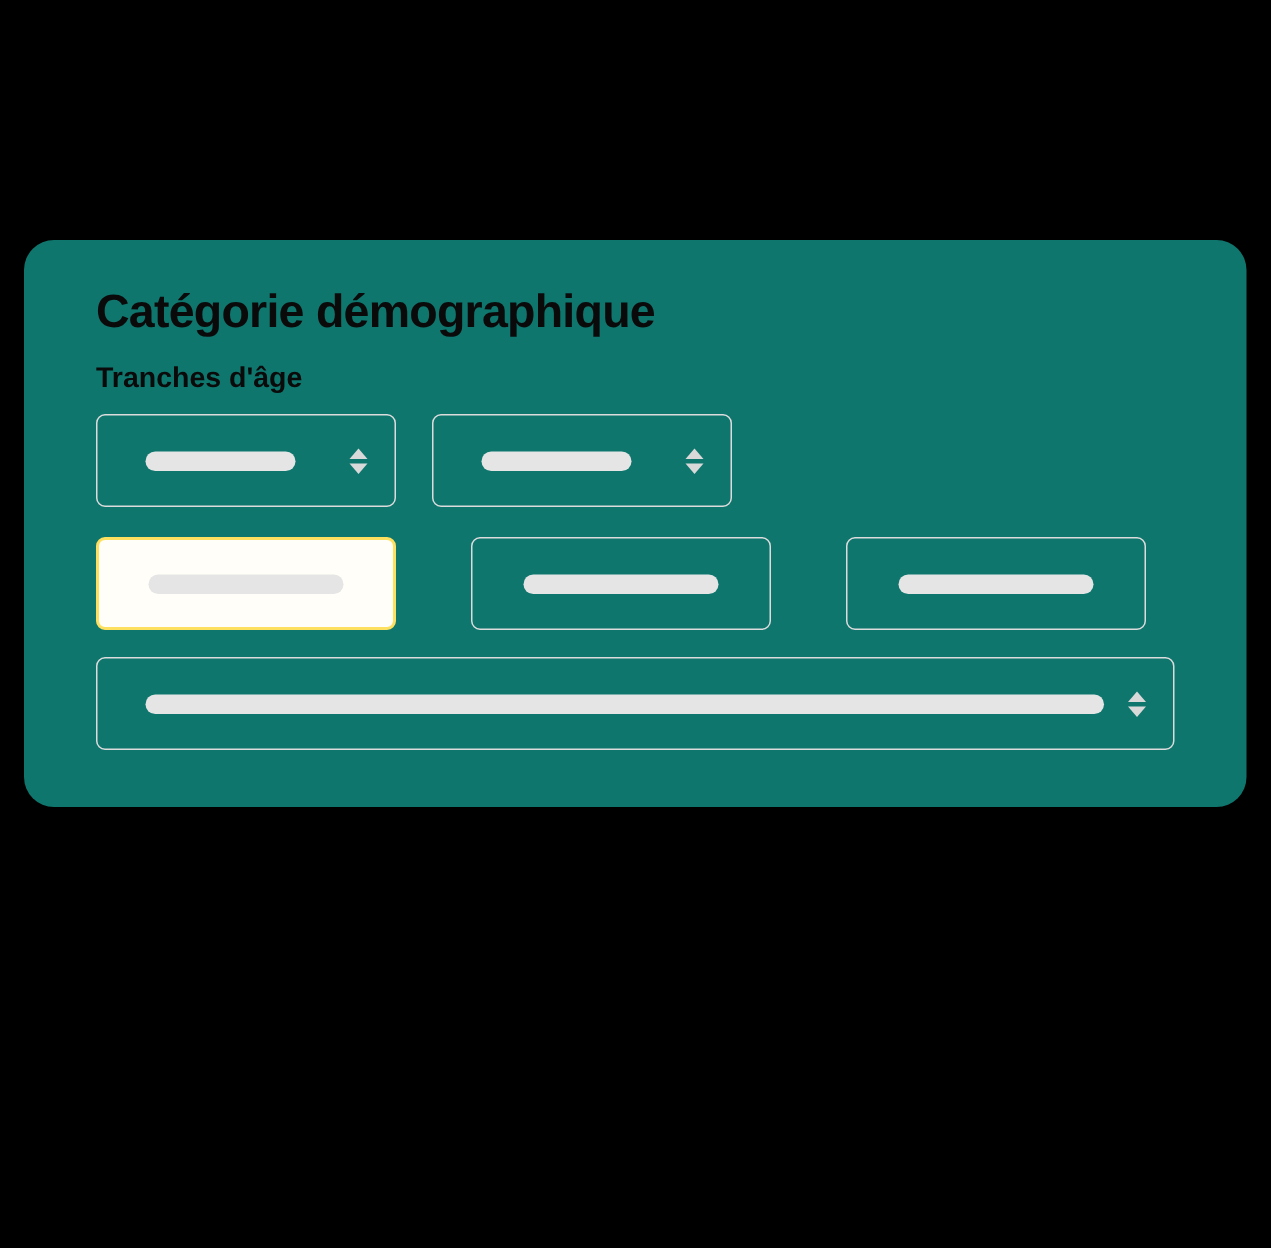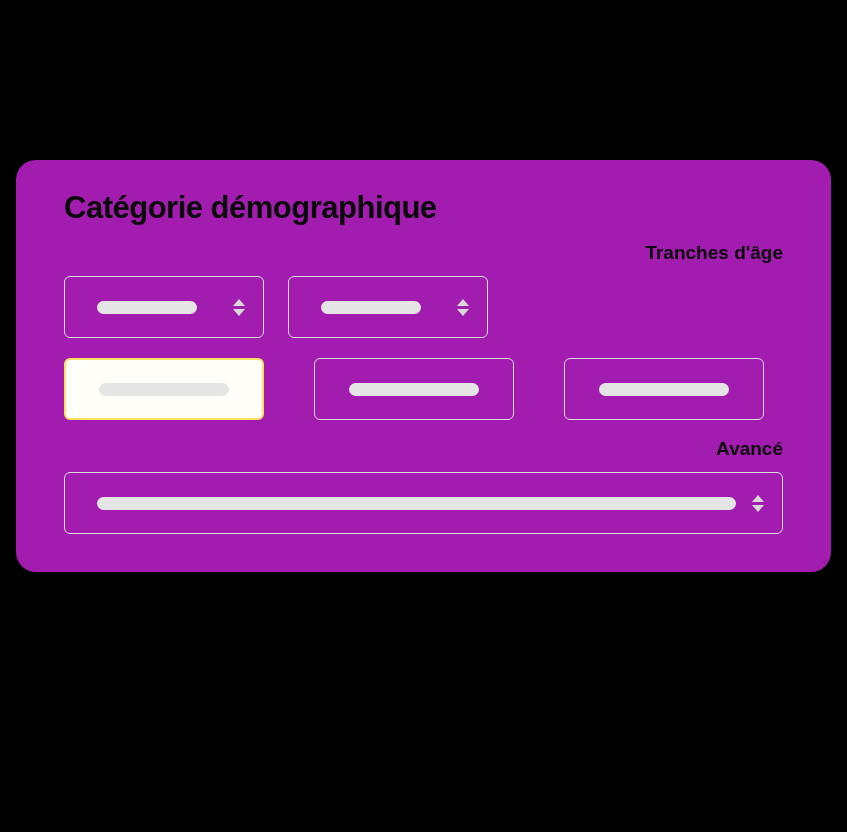--- a/index.html
+++ b/index.html
@@ -12,38 +12,37 @@
       width: 847px;
       height: 832px;
       font-family: -apple-system, BlinkMacSystemFont, "Segoe UI", Helvetica, Arial, sans-serif;
       position: relative;
     }
     .card {
       position: absolute;
       left: 16px;
       top: 160px;
       width: 815px;
-      background: #a21caf;
+      background: #0f766e;
       border-radius: 20px;
       padding: 30px 48px 38px 48px;
       box-shadow: 8px 8px 0 rgba(0,0,0,0.15);
     }
     .card-title {
       font-size: 31px;
       font-weight: 700;
       color: #0a0a0a;
       margin-bottom: 16px;
       letter-spacing: -0.5px;
     }
     .section-label {
       font-size: 19px;
       font-weight: 700;
       color: #0a0a0a;
       margin-bottom: 12px;
-      text-align: right;
     }
     .row {
       display: flex;
       gap: 24px;
       margin-bottom: 20px;
     }
     .select-box {
       border: 1.5px solid #dcdcdc;
       border-radius: 6px;
       height: 62px;
@@ -144,21 +143,20 @@
       <div class="placeholder-pill pill-w130"></div>
     </div>
     <div class="select-box genre-box">
       <div class="placeholder-pill pill-w130"></div>
     </div>
     <div class="select-box genre-box">
       <div class="placeholder-pill pill-w130"></div>
     </div>
   </div>
 
-  <div class="section-label">Avancé</div>
   <div class="select-box wide">
     <div class="placeholder-pill pill-wfull"></div>
     <div class="stepper">
       <div class="tri-up"></div>
       <div class="tri-down"></div>
     </div>
   </div>
 </div>
 
 </body></html>

